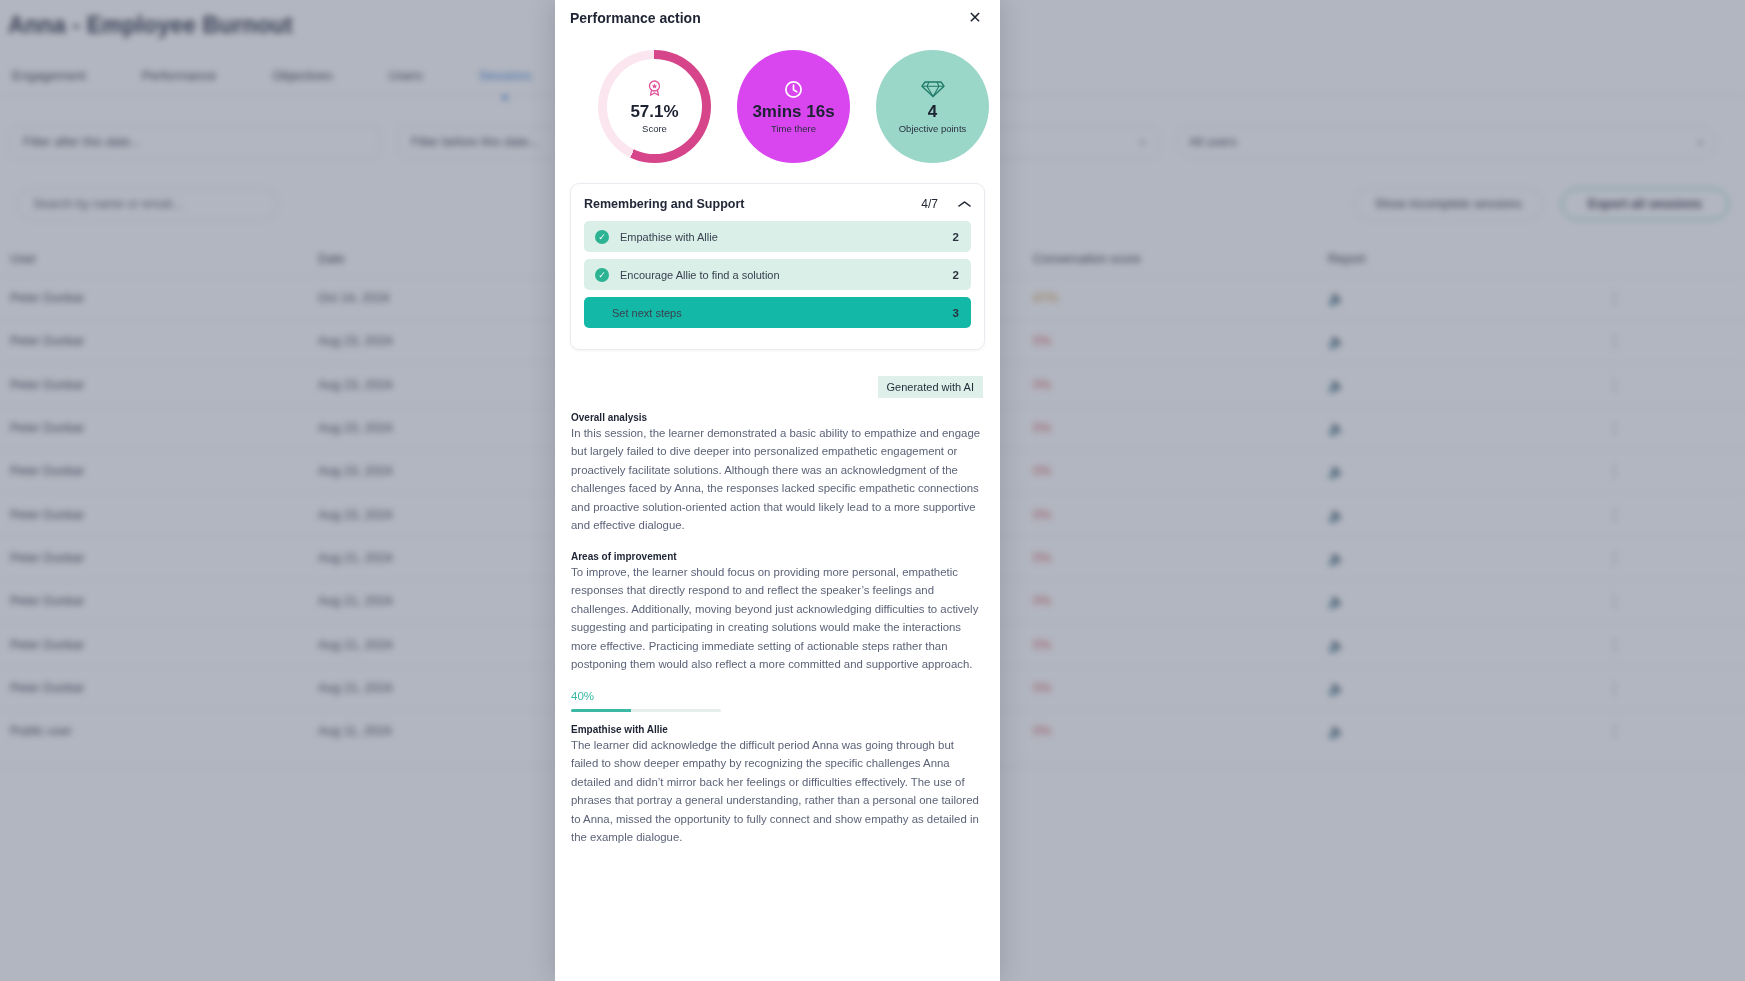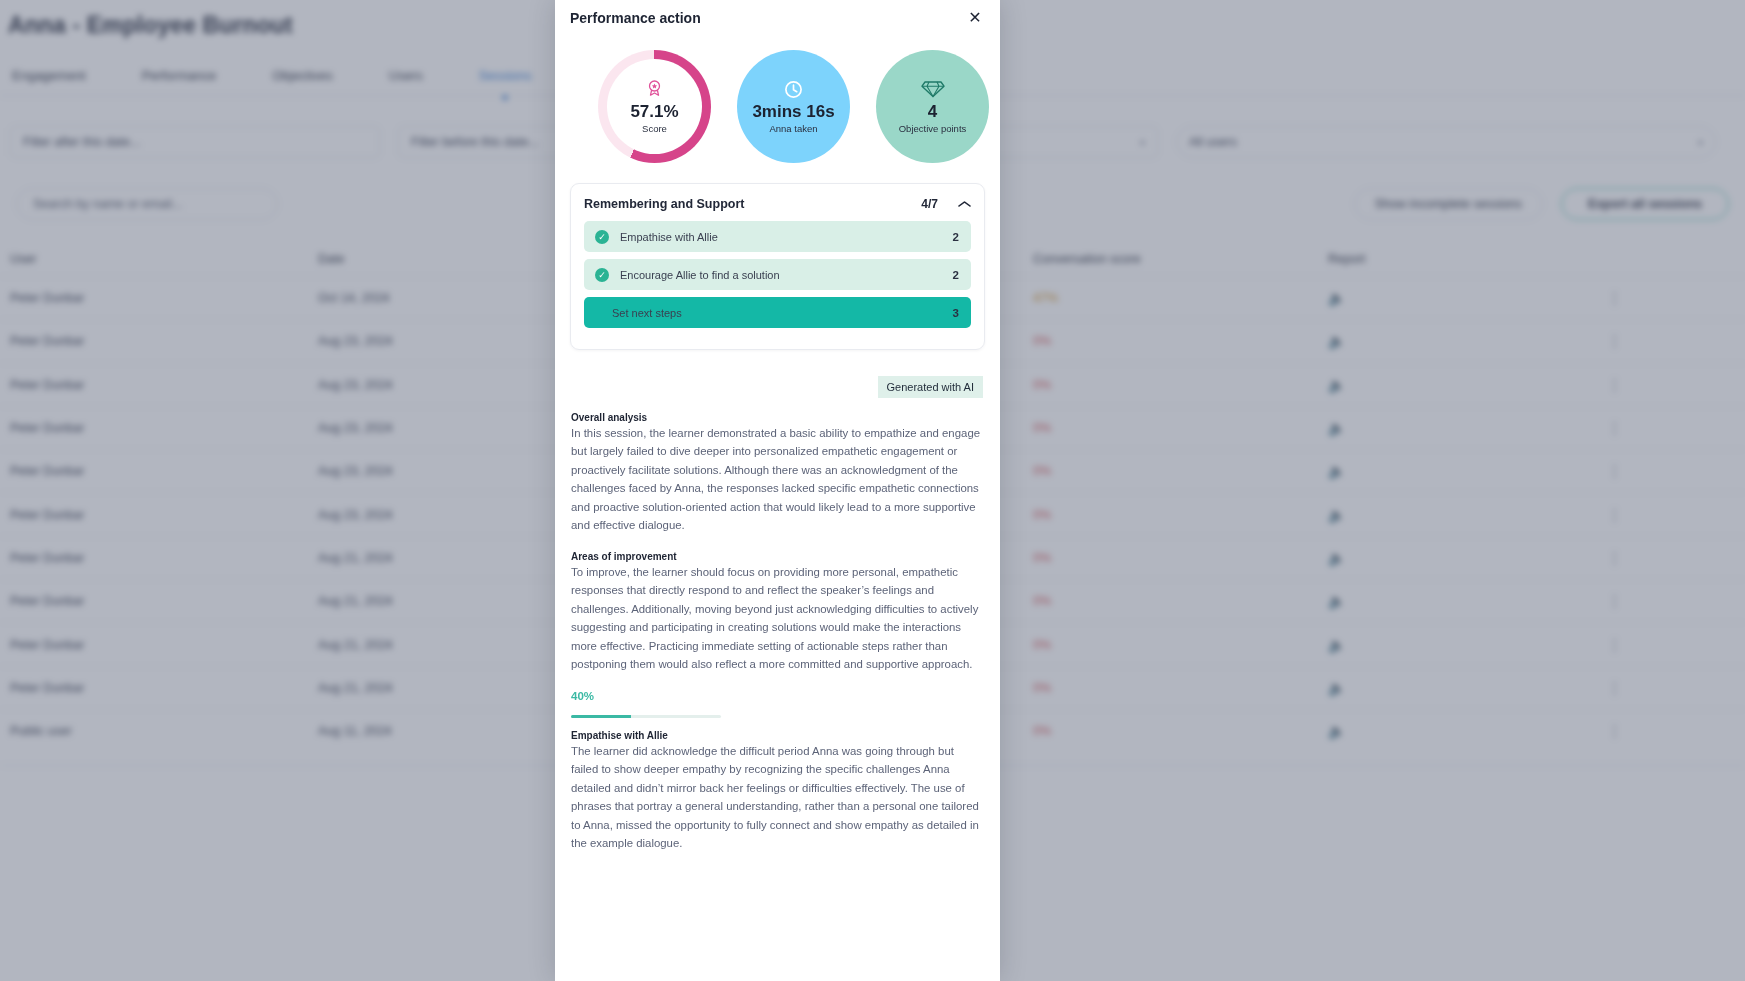--- a/index.html
+++ b/index.html
@@ -225,21 +225,21 @@
       conic-gradient(#d6448a 0deg 205deg, #fbe6ef 205deg 360deg);
   }
   .ring::after {
     content: "";
     position: absolute;
     inset: 9px;
     background: #ffffff;
     border-radius: 50%;
   }
   .ring .stat-content { position: relative; z-index: 2; }
-  .stat-blue { background: #7dd3fc; }
+  .stat-blue { background: #d946ef; }
   .stat-green { background: #9ad7c8; }
   .stat-content {
     display: flex;
     flex-direction: column;
     align-items: center;
     justify-content: center;
   }
   .stat-icon { margin-bottom: 3px; height: 20px; display:flex; align-items:center; }
   .stat-value {
     font-size: 17px;
@@ -267,21 +267,21 @@
     align-items: center;
   }
   .obj-title {
     font-size: 12.5px;
     font-weight: 700;
     color: #222838;
   }
   .obj-score {
     margin-left: auto;
     font-size: 12px;
-    font-weight: 700;
+    font-weight: 400;
     color: #222838;
   }
   .obj-chevron {
     margin-left: 20px;
     font-size: 12px;
     color: #222838;
     cursor: pointer;
     transform: scaleY(0.8);
   }
   .obj-desc {
@@ -347,23 +347,23 @@
   .an-p {
     font-size: 11.4px;
     line-height: 1.62;
     color: #5c6378;
     margin-bottom: 16px;
   }
   .an-p:last-child { margin-bottom: 6px; }
 
   .pct-label {
     font-size: 11.5px;
-    font-weight: 700;
+    font-weight: 400;
     color: #3bb9a4;
-    margin-bottom: 13px;
+    margin-bottom: 7px;
   }
   .pbar {
     width: 150px;
     height: 3px;
     background: #e4efec;
     border-radius: 2px;
     overflow: hidden;
     margin-bottom: 12px;
   }
   .pbar-fill {
@@ -530,21 +530,21 @@
 
       <div class="stat stat-blue">
         <div class="stat-content">
           <div class="stat-icon">
             <svg width="19" height="19" viewBox="0 0 19 19">
               <circle cx="9.5" cy="9.5" r="7.6" fill="none" stroke="#ffffff" stroke-width="1.7"></circle>
               <path d="M9.5 5.2v4.5l3.2 2" fill="none" stroke="#ffffff" stroke-width="1.7" stroke-linecap="round"></path>
             </svg>
           </div>
           <div class="stat-value big">3mins 16s</div>
-          <div class="stat-label">Anna taken</div>
+          <div class="stat-label">Time there</div>
         </div>
       </div>
 
       <div class="stat stat-green">
         <div class="stat-content">
           <div class="stat-icon">
             <svg width="24" height="18" viewBox="0 0 24 18">
               <path d="M4 2h16l3 4.2L12 16.5 1 6.2z" fill="none" stroke="#1f7a68" stroke-width="1.4" stroke-linejoin="round"></path>
               <path d="M1 6.2h22M8 2l-2 4.2 6 10.3 6-10.3L16 2" fill="none" stroke="#1f7a68" stroke-width="1.1"></path>
             </svg>

